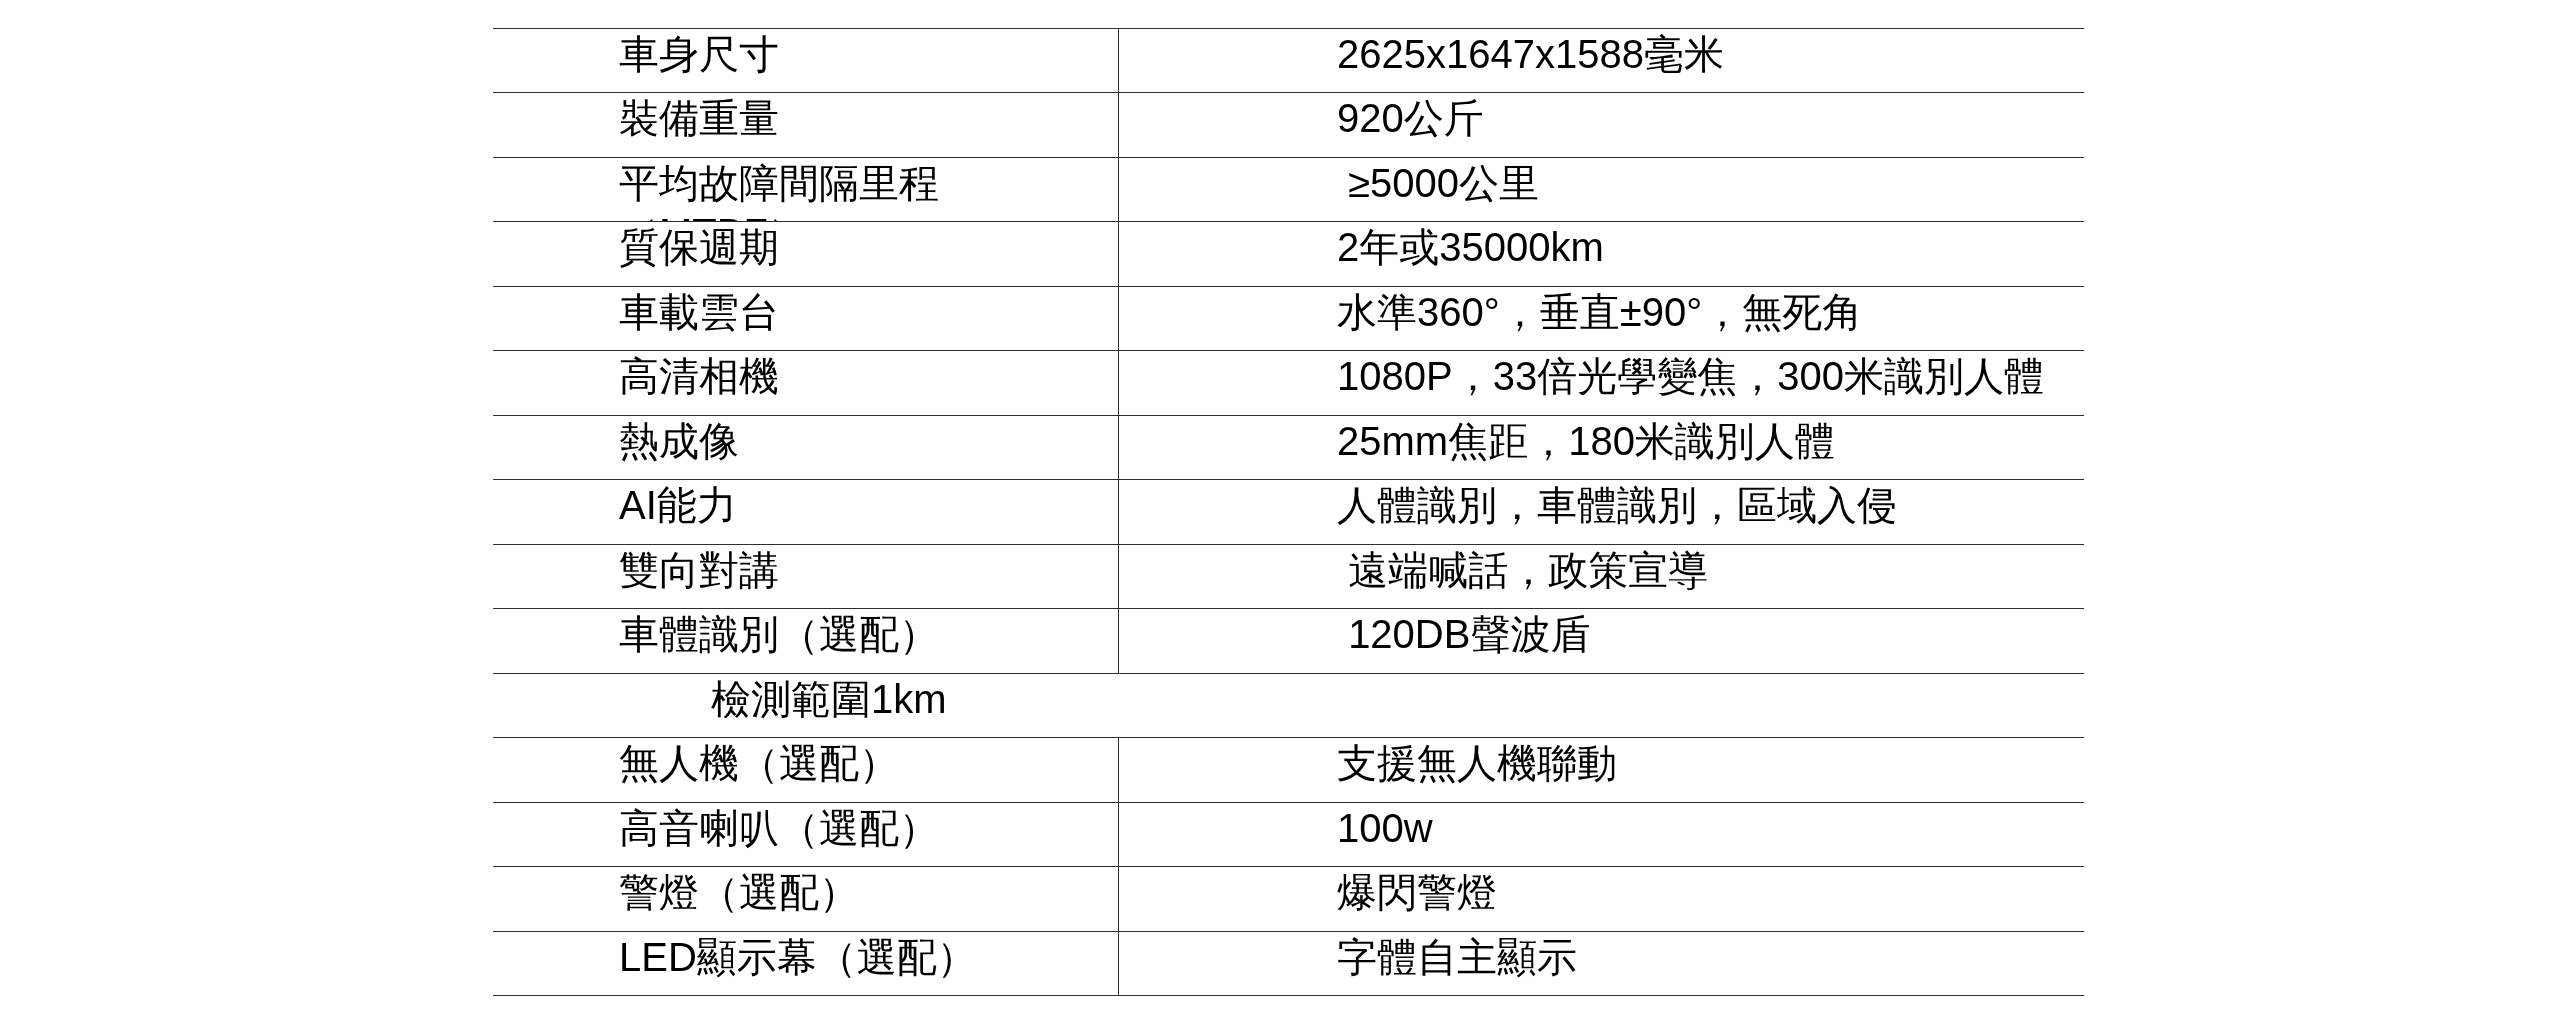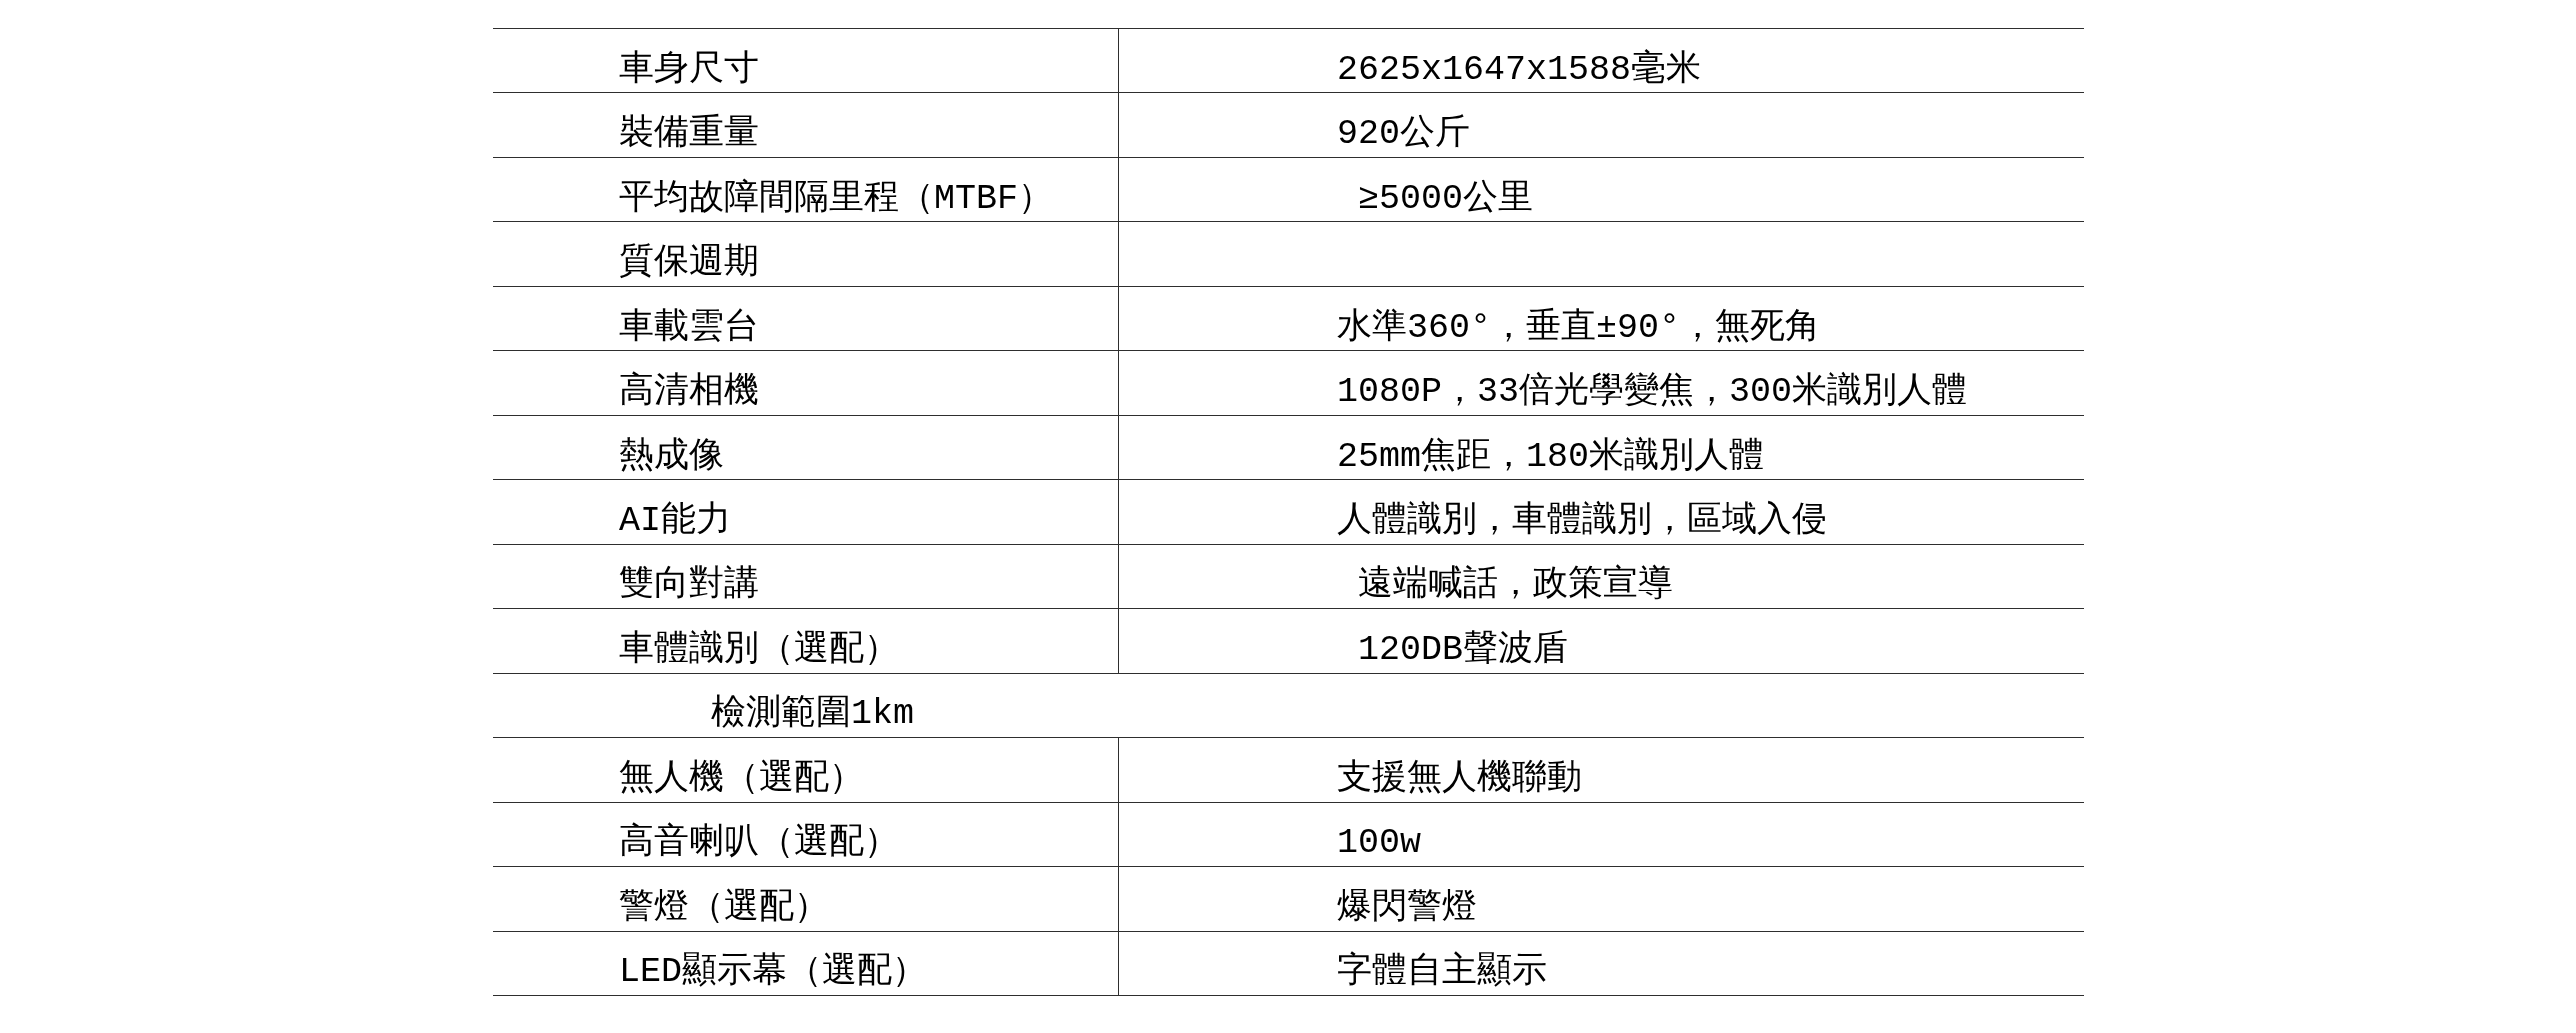--- a/index.html
+++ b/index.html
@@ -25,26 +25,25 @@
     box-sizing:border-box;
   }
   .row{
     flex:1;
     display:flex;
     border-bottom:1.9px solid var(--border-color);
     box-sizing:border-box;
     min-height:0;
   }
   .cell{
-    display:flex;align-items:flex-end;
+    display:flex;align-items:flex-start;
     box-sizing:border-box;
-    font-size:35px;line-height:1.25;
+    font-size:40px;line-height:1.25;
     white-space:pre-wrap;
     overflow:hidden;
-    font-family:Liberation Mono, monospace;
   }
   .cell.name{
     width:626px;flex:none;
     border-right:1.9px solid var(--border-color);
     padding-left:126px;
   }
   .cell.value{
     flex:1;
     padding-left:218px;
   }
@@ -60,20 +59,21 @@
   <div class="row">
     <div class="cell name"><span>裝備重量</span></div>
     <div class="cell value"><span>920公斤</span></div>
   </div>
   <div class="row">
     <div class="cell name"><span>平均故障間隔里程（MTBF）</span></div>
     <div class="cell value"><span> ≥5000公里</span></div>
   </div>
   <div class="row">
     <div class="cell name"><span>質保週期</span></div>
+    <div class="cell value"><span>2年或35000km</span></div>
   </div>
   <div class="row">
     <div class="cell name"><span>車載雲台</span></div>
     <div class="cell value"><span>水準360°，垂直±90°，無死角</span></div>
   </div>
   <div class="row">
     <div class="cell name"><span>高清相機</span></div>
     <div class="cell value"><span>1080P，33倍光學變焦，300米識別人體</span></div>
   </div>
   <div class="row">

